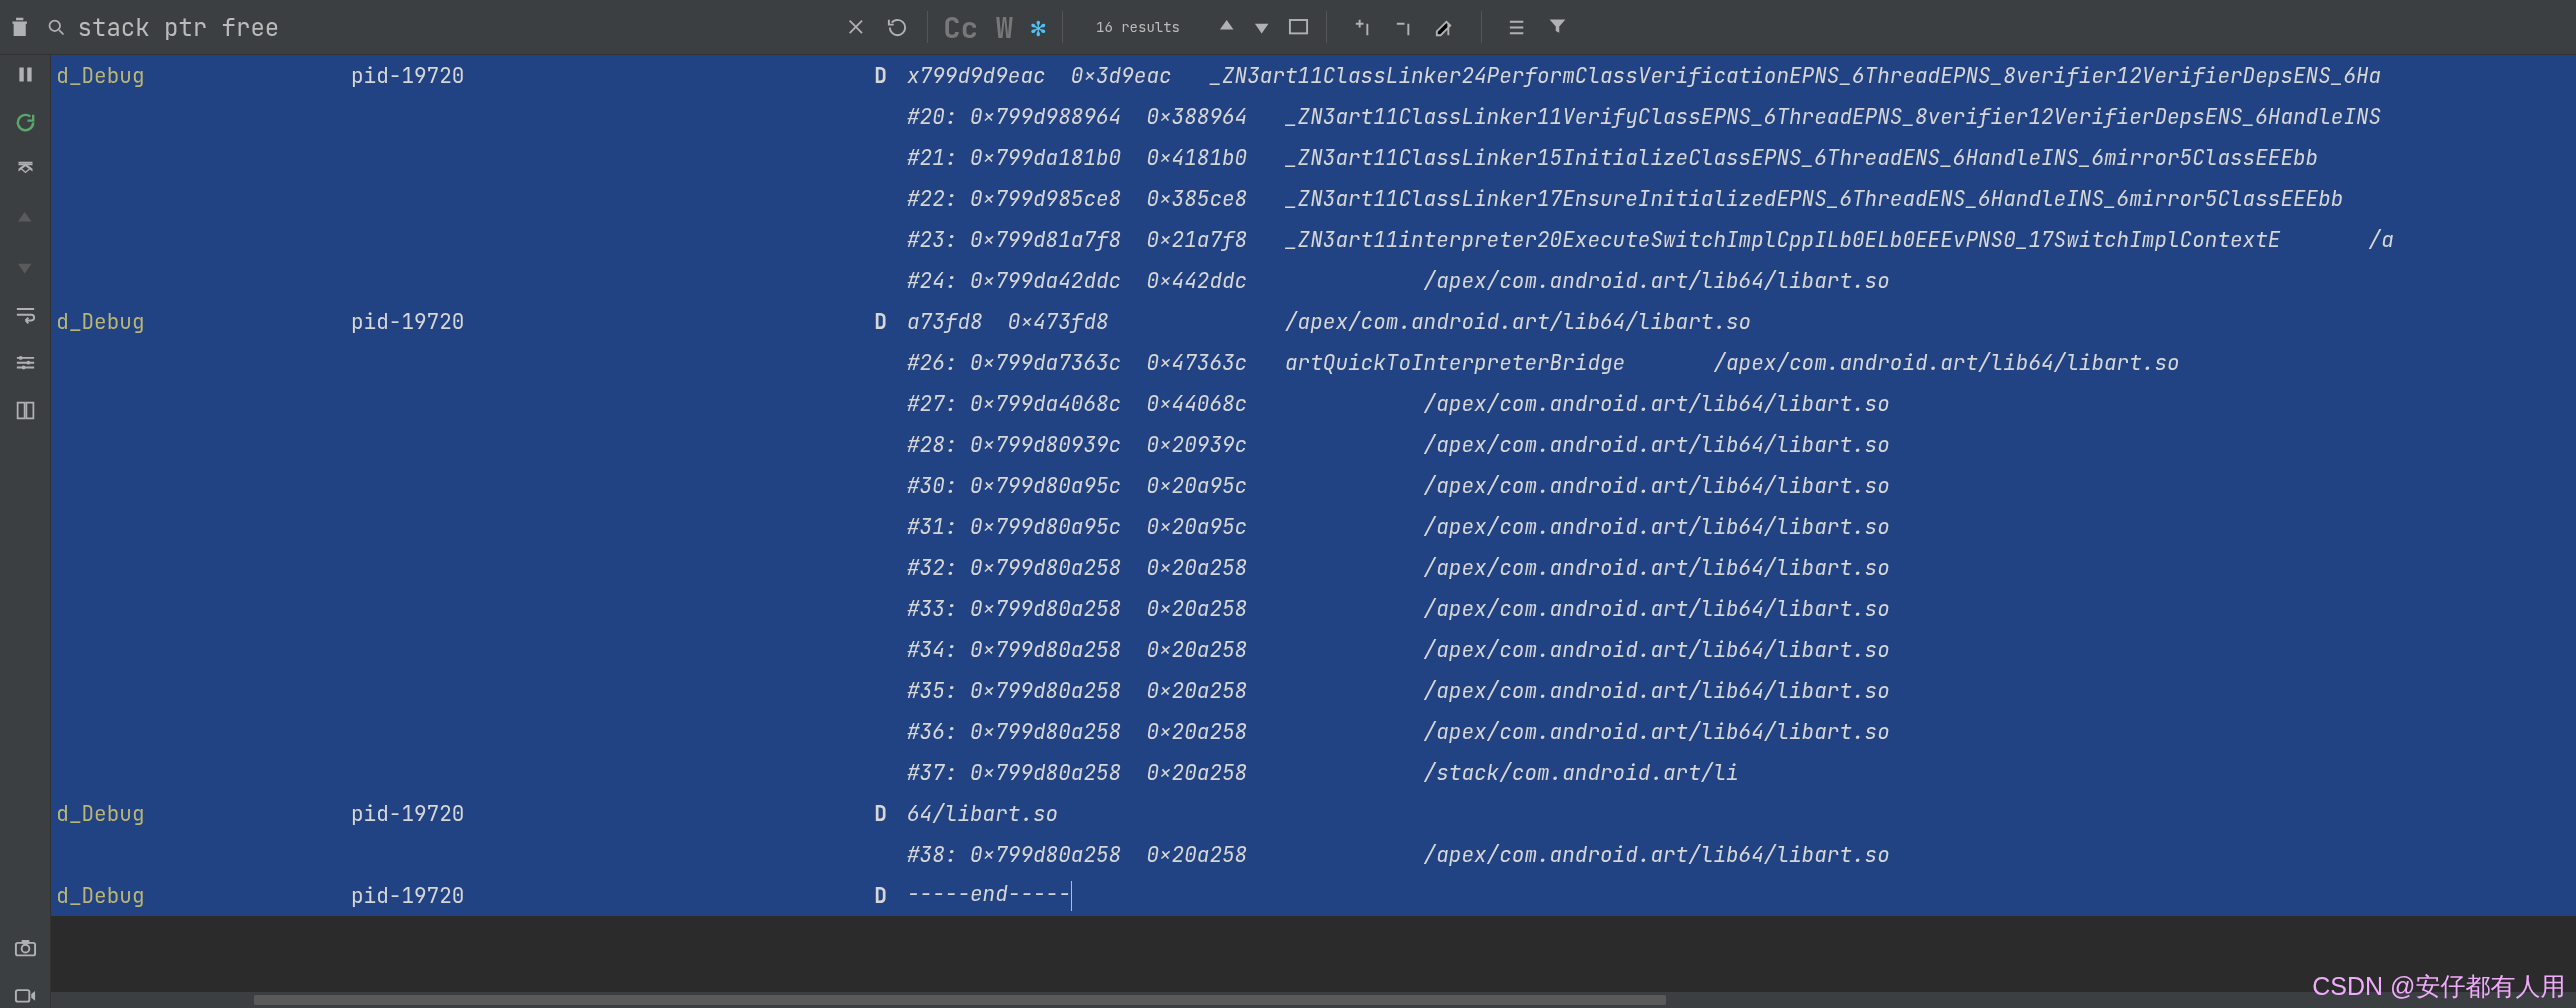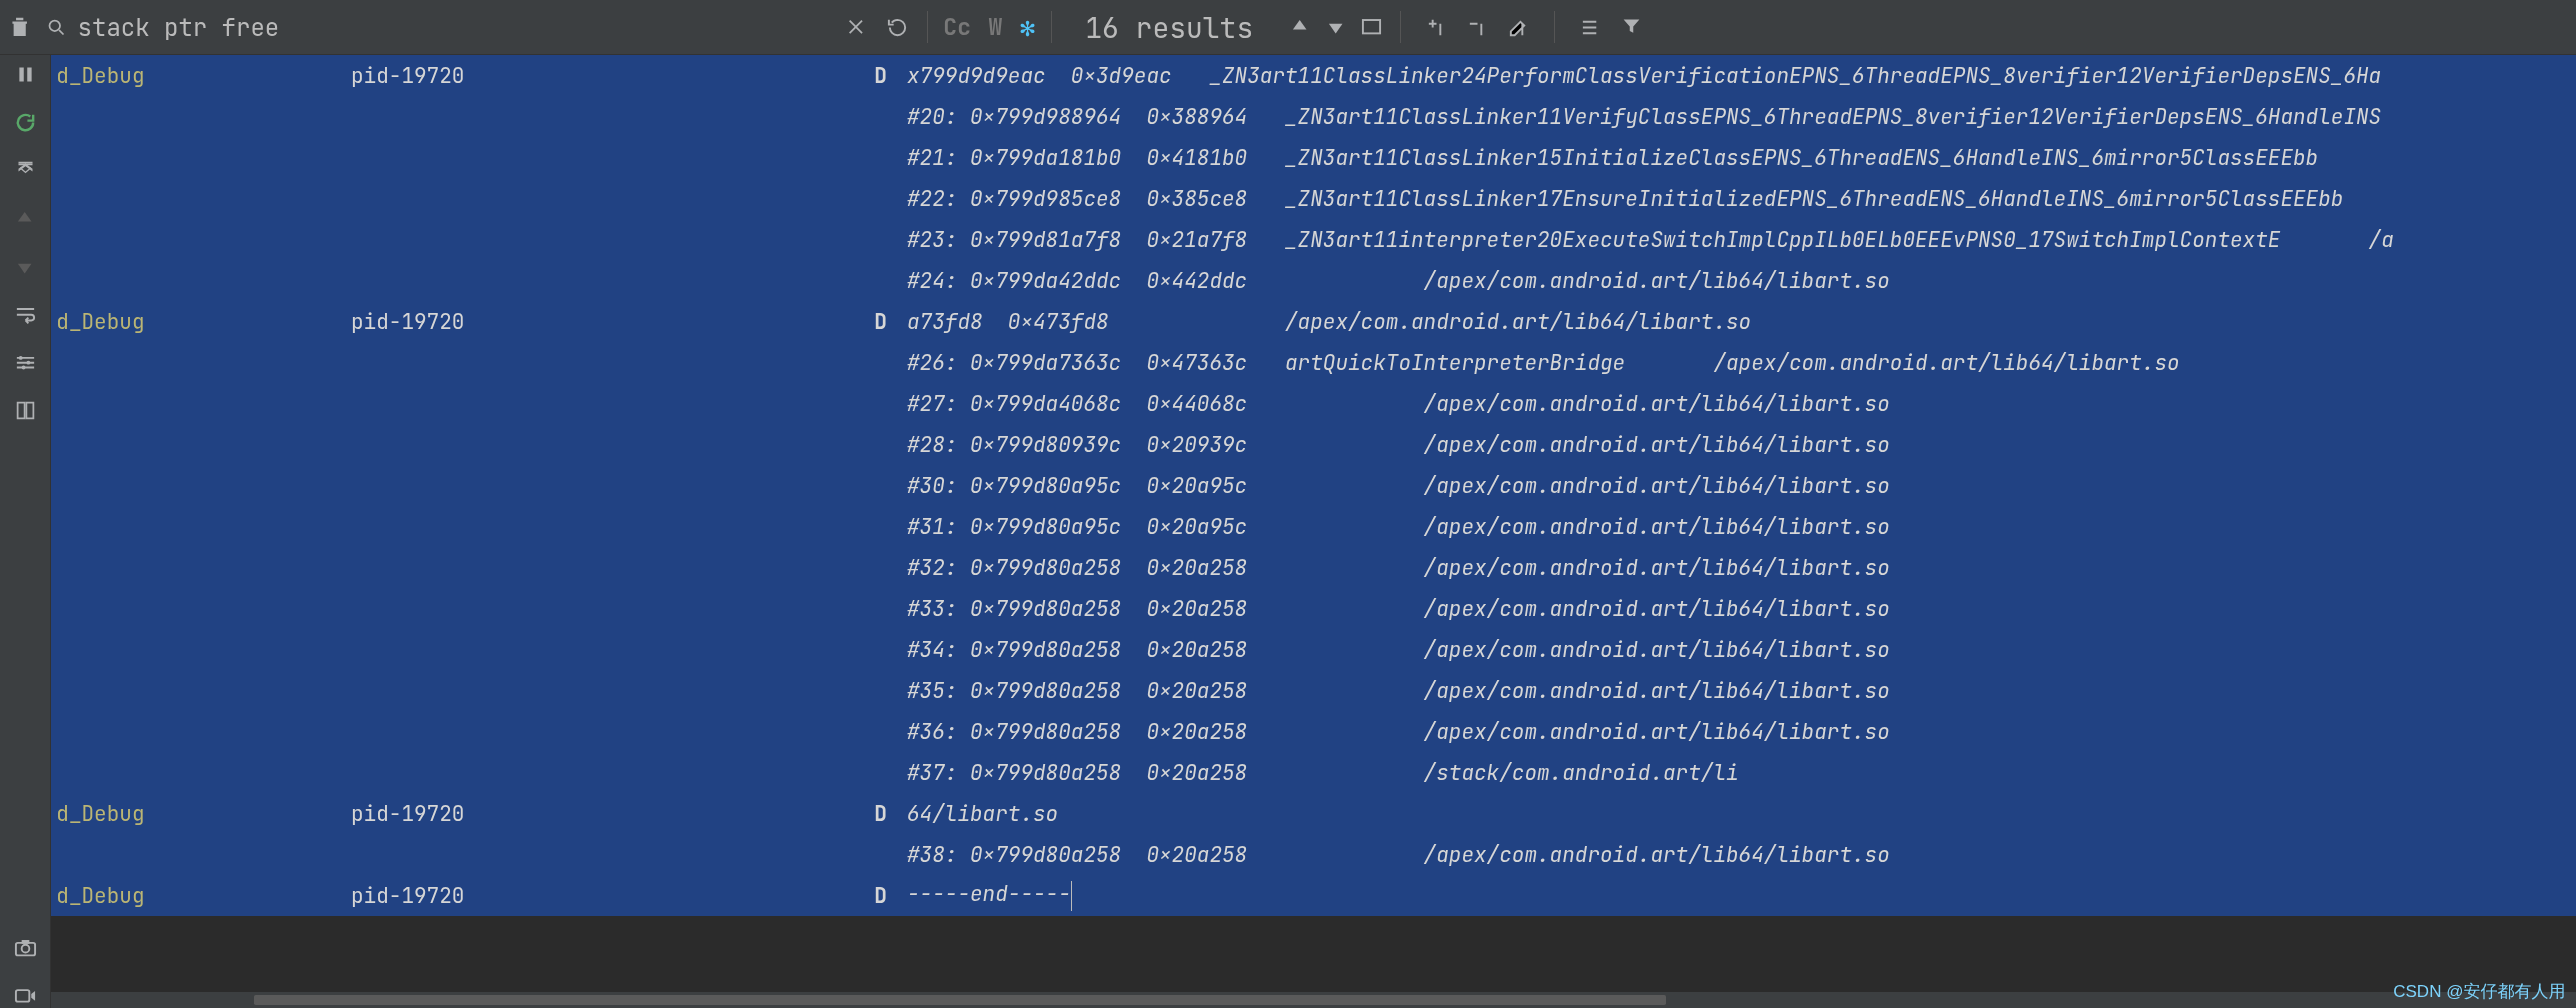--- a/index.html
+++ b/index.html
@@ -68,32 +68,32 @@
 .divider {
   width: 0.9px;
   height: 32px;
   background: #555;
   margin: 0 7px;
 }
 .toggle-btn {
   padding: 0 8.8px;
   color: #787878;
   cursor: pointer;
-  font-size: 23px;
+  font-size: 29px;
   font-weight: bold;
   text-align: center;
 }
 .regex-star {
   color: #4fc3f7;
   font-size: 25px;
   padding: 0 8.8px;
 }
 .results-count {
   color: #bbbbbb;
-  font-size: 28px;
+  font-size: 14px;
   padding: 0 26.5px;
 }
 .nav-arrows {
   display: flex;
   gap: 16px;
   padding: 0 10.6px;
 }
 .nav-btn {
   color: #afb1b3;
   cursor: pointer;
@@ -171,22 +171,22 @@
 .cursor-mark {
   border-right: 1.8px solid #bbbbbb;
   display:inline-block;
   height:30px;
   vertical-align:middle;
 }
 .watermark {
   position: absolute;
   bottom: 5.3px;
   right: 10.6px;
-  color: #7dd3fc;
-  font-size: 17px;
+  color: #f0abfc;
+  font-size: 25px;
   font-family: sans-serif;
 }
 .scrollbar-bottom {
   position:absolute;
   bottom:0;
   left:51px;
   right:0;
   height:16px;
   background:#3c3f41;
 }

